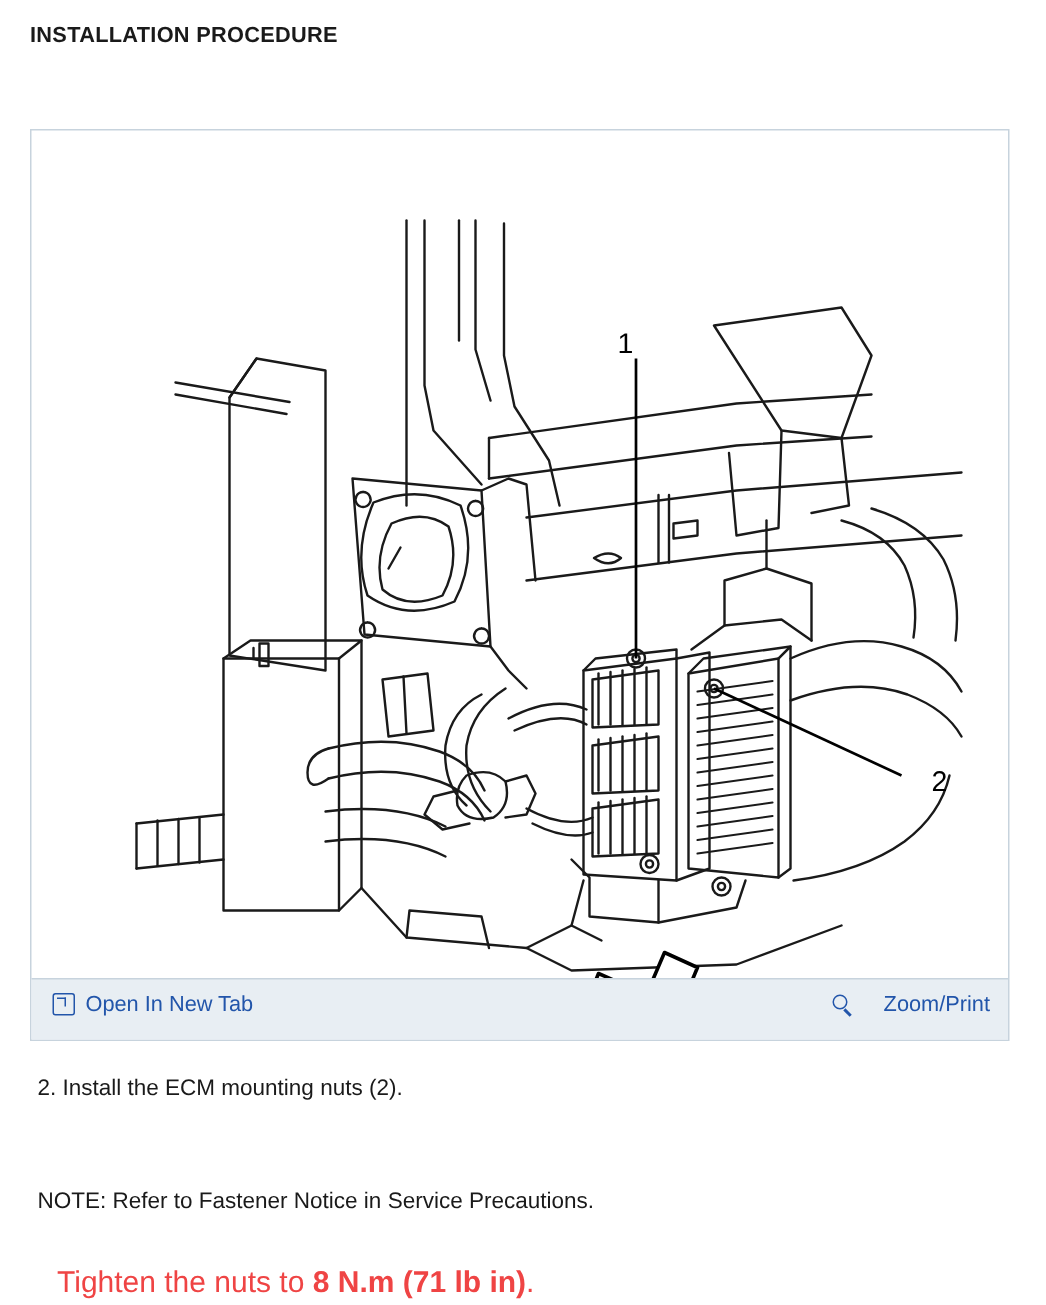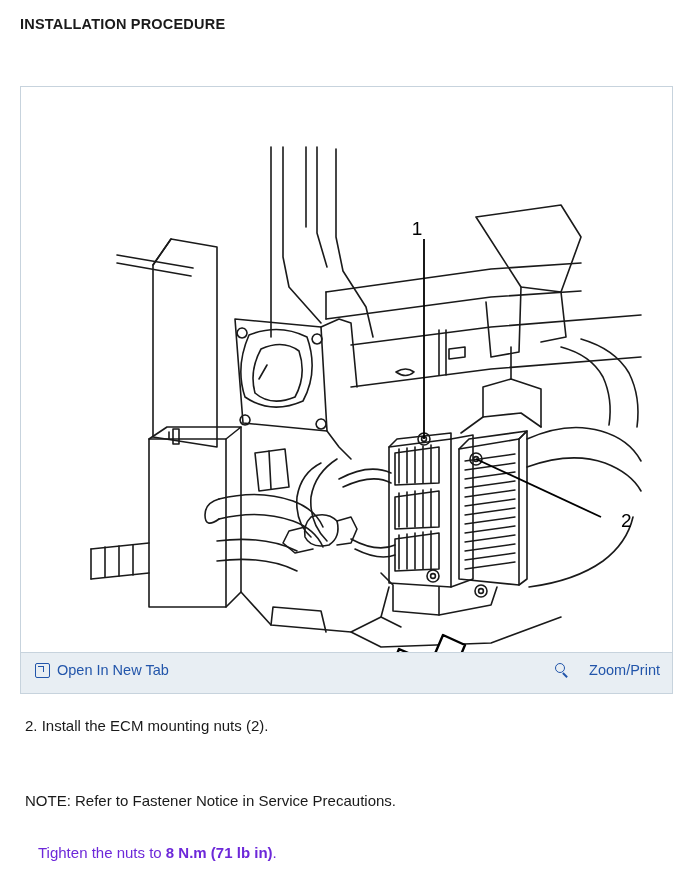--- a/index.html
+++ b/index.html
@@ -58,21 +58,21 @@
     height: 41px;
     background: #e8eef3;
     border-top: 1px solid #c7d3dd;
     box-sizing: border-box;
   }
   .tb-left {
     position: absolute;
     left: 14px;
     top: 9px;
     display: flex;
-    align-items: flex-end;
+    align-items: flex-start;
     gap: 7px;
     cursor: pointer;
   }
   .tb-right {
     position: absolute;
     right: 12px;
     top: 9px;
     display: flex;
     align-items: center;
     gap: 20px;
@@ -144,22 +144,22 @@
     left: 25px;
     top: 792px;
     font-size: 15px;
     color: #1a1a1a;
   }
   .note b { font-weight: normal; }
   .torque {
     position: absolute;
     left: 38px;
     top: 844px;
-    font-size: 15px;
-    color: #6d28d9;
+    font-size: 20px;
+    color: #ef4444;
   }
   .torque b { font-weight: bold; }
   .callout-num {
     font-size: 19px;
     fill: #000000;
     font-family: "Liberation Sans", sans-serif;
   }
 </style>
 </head>
 <body>

